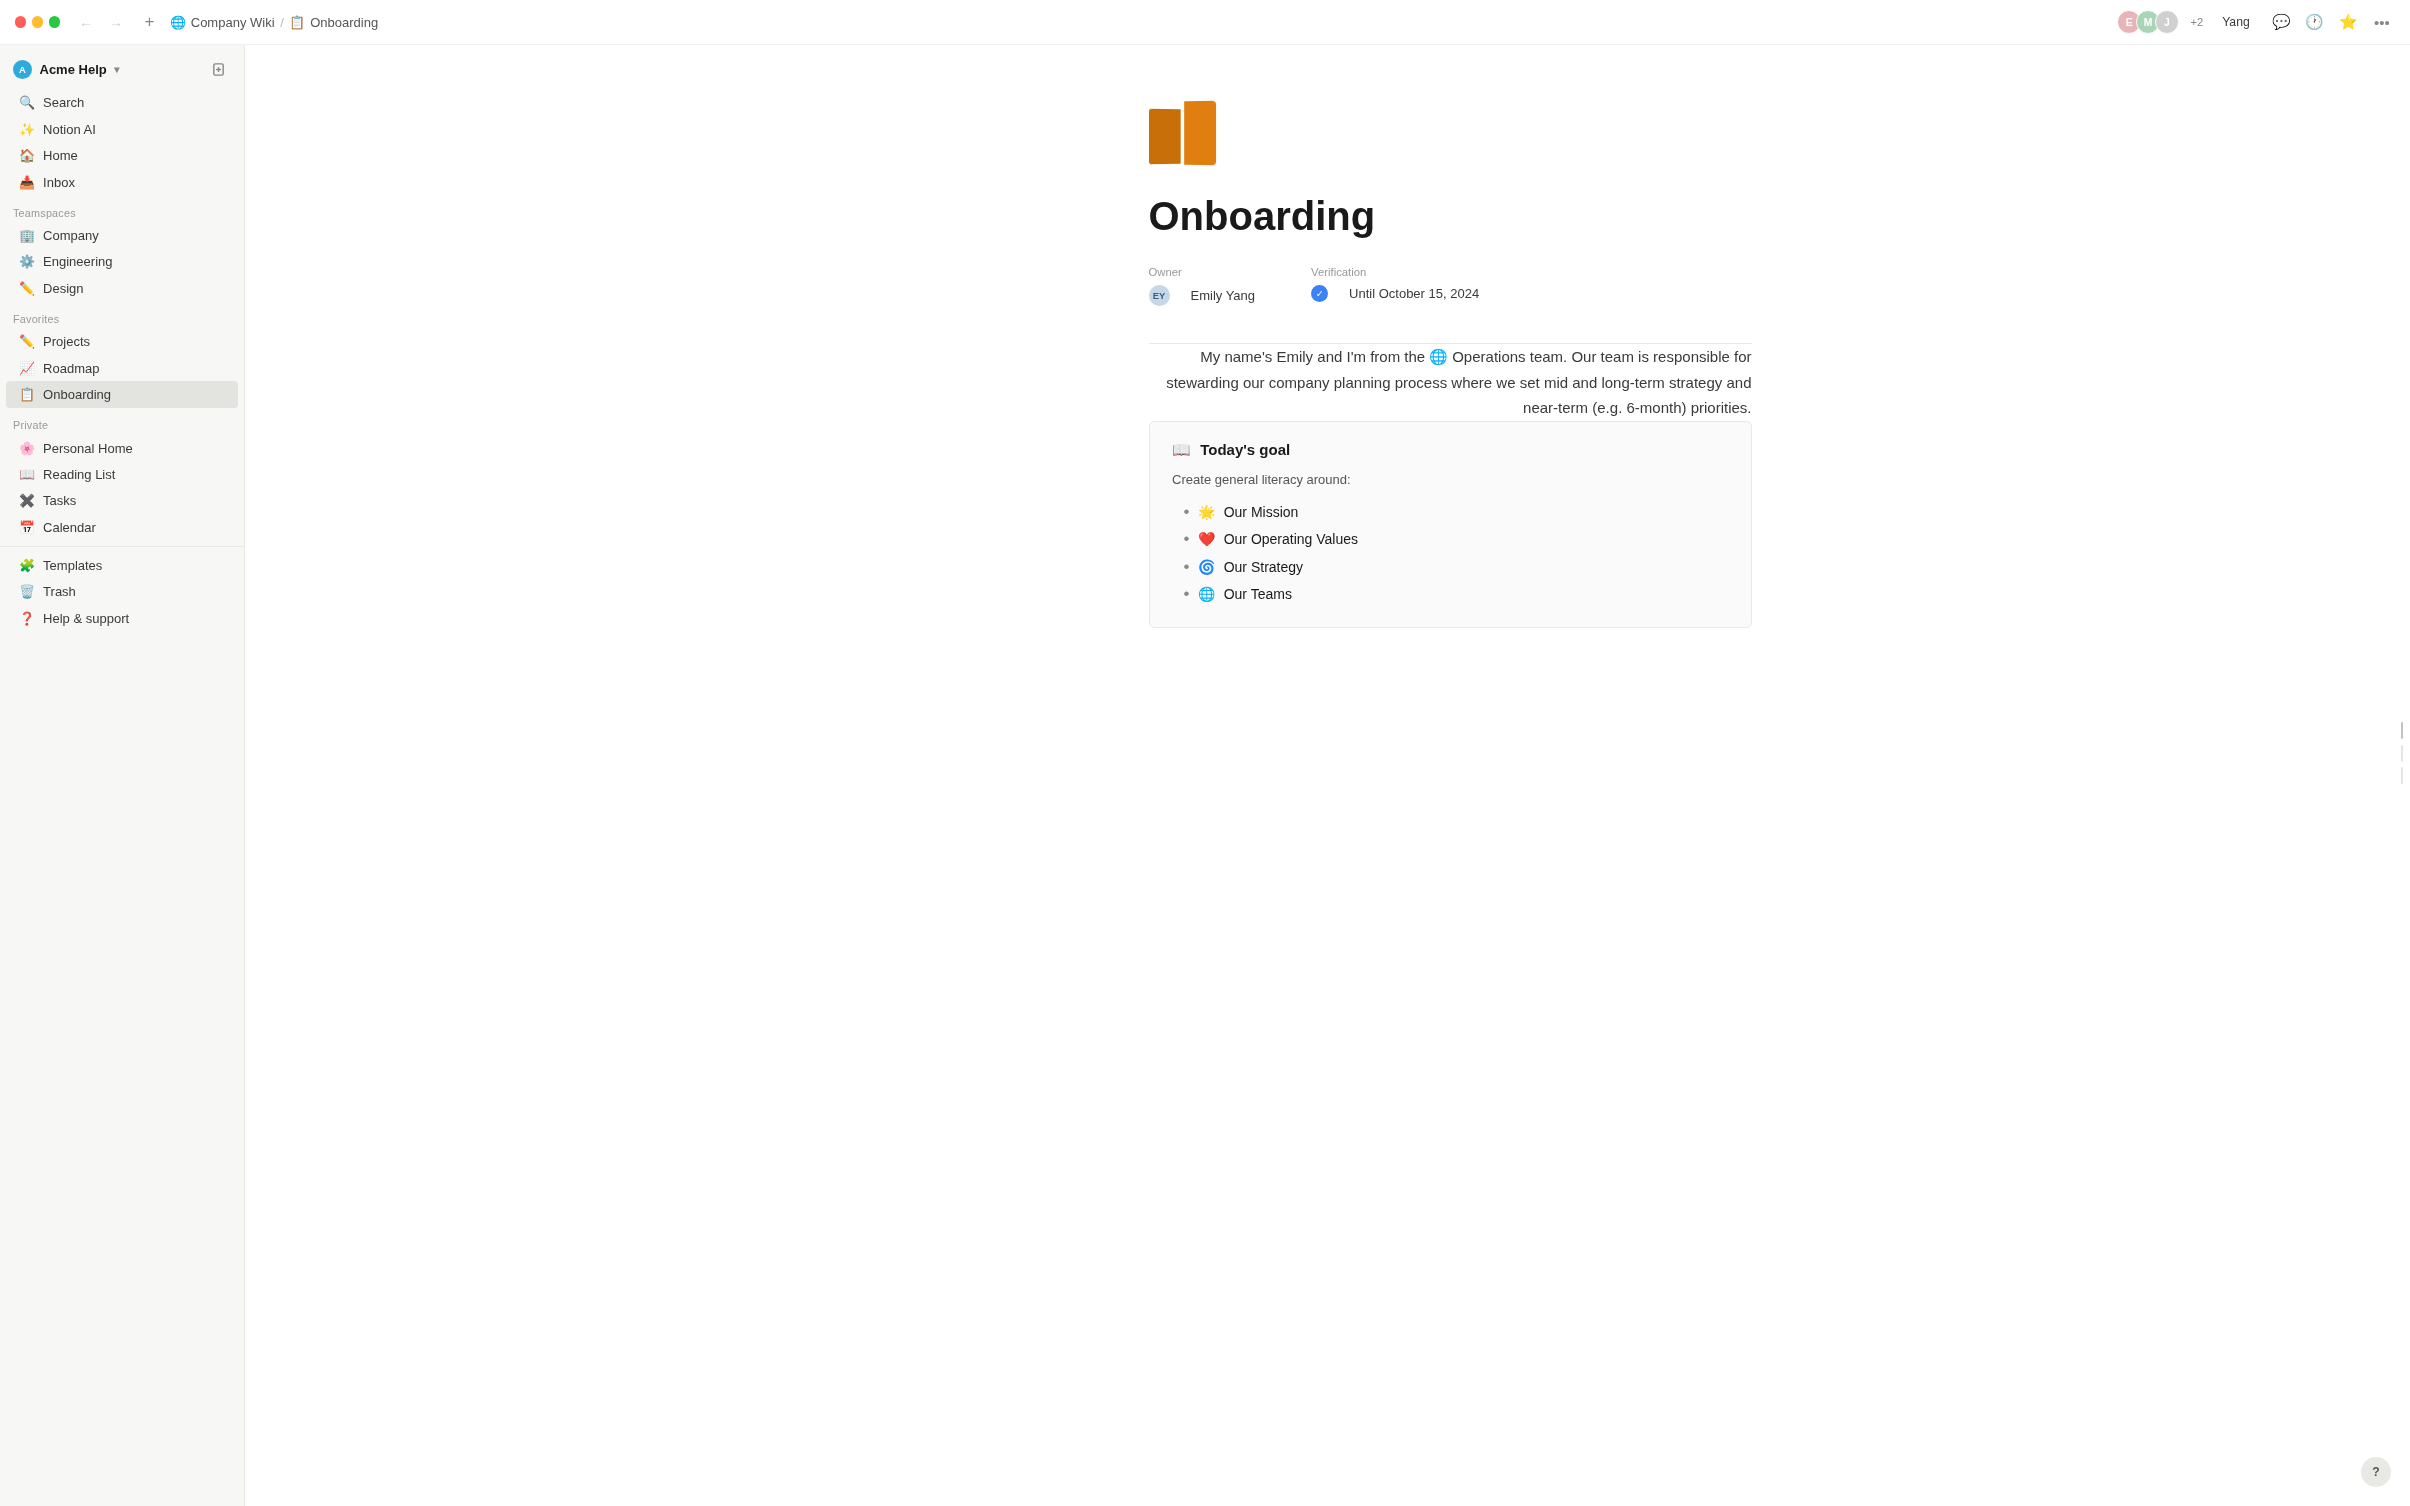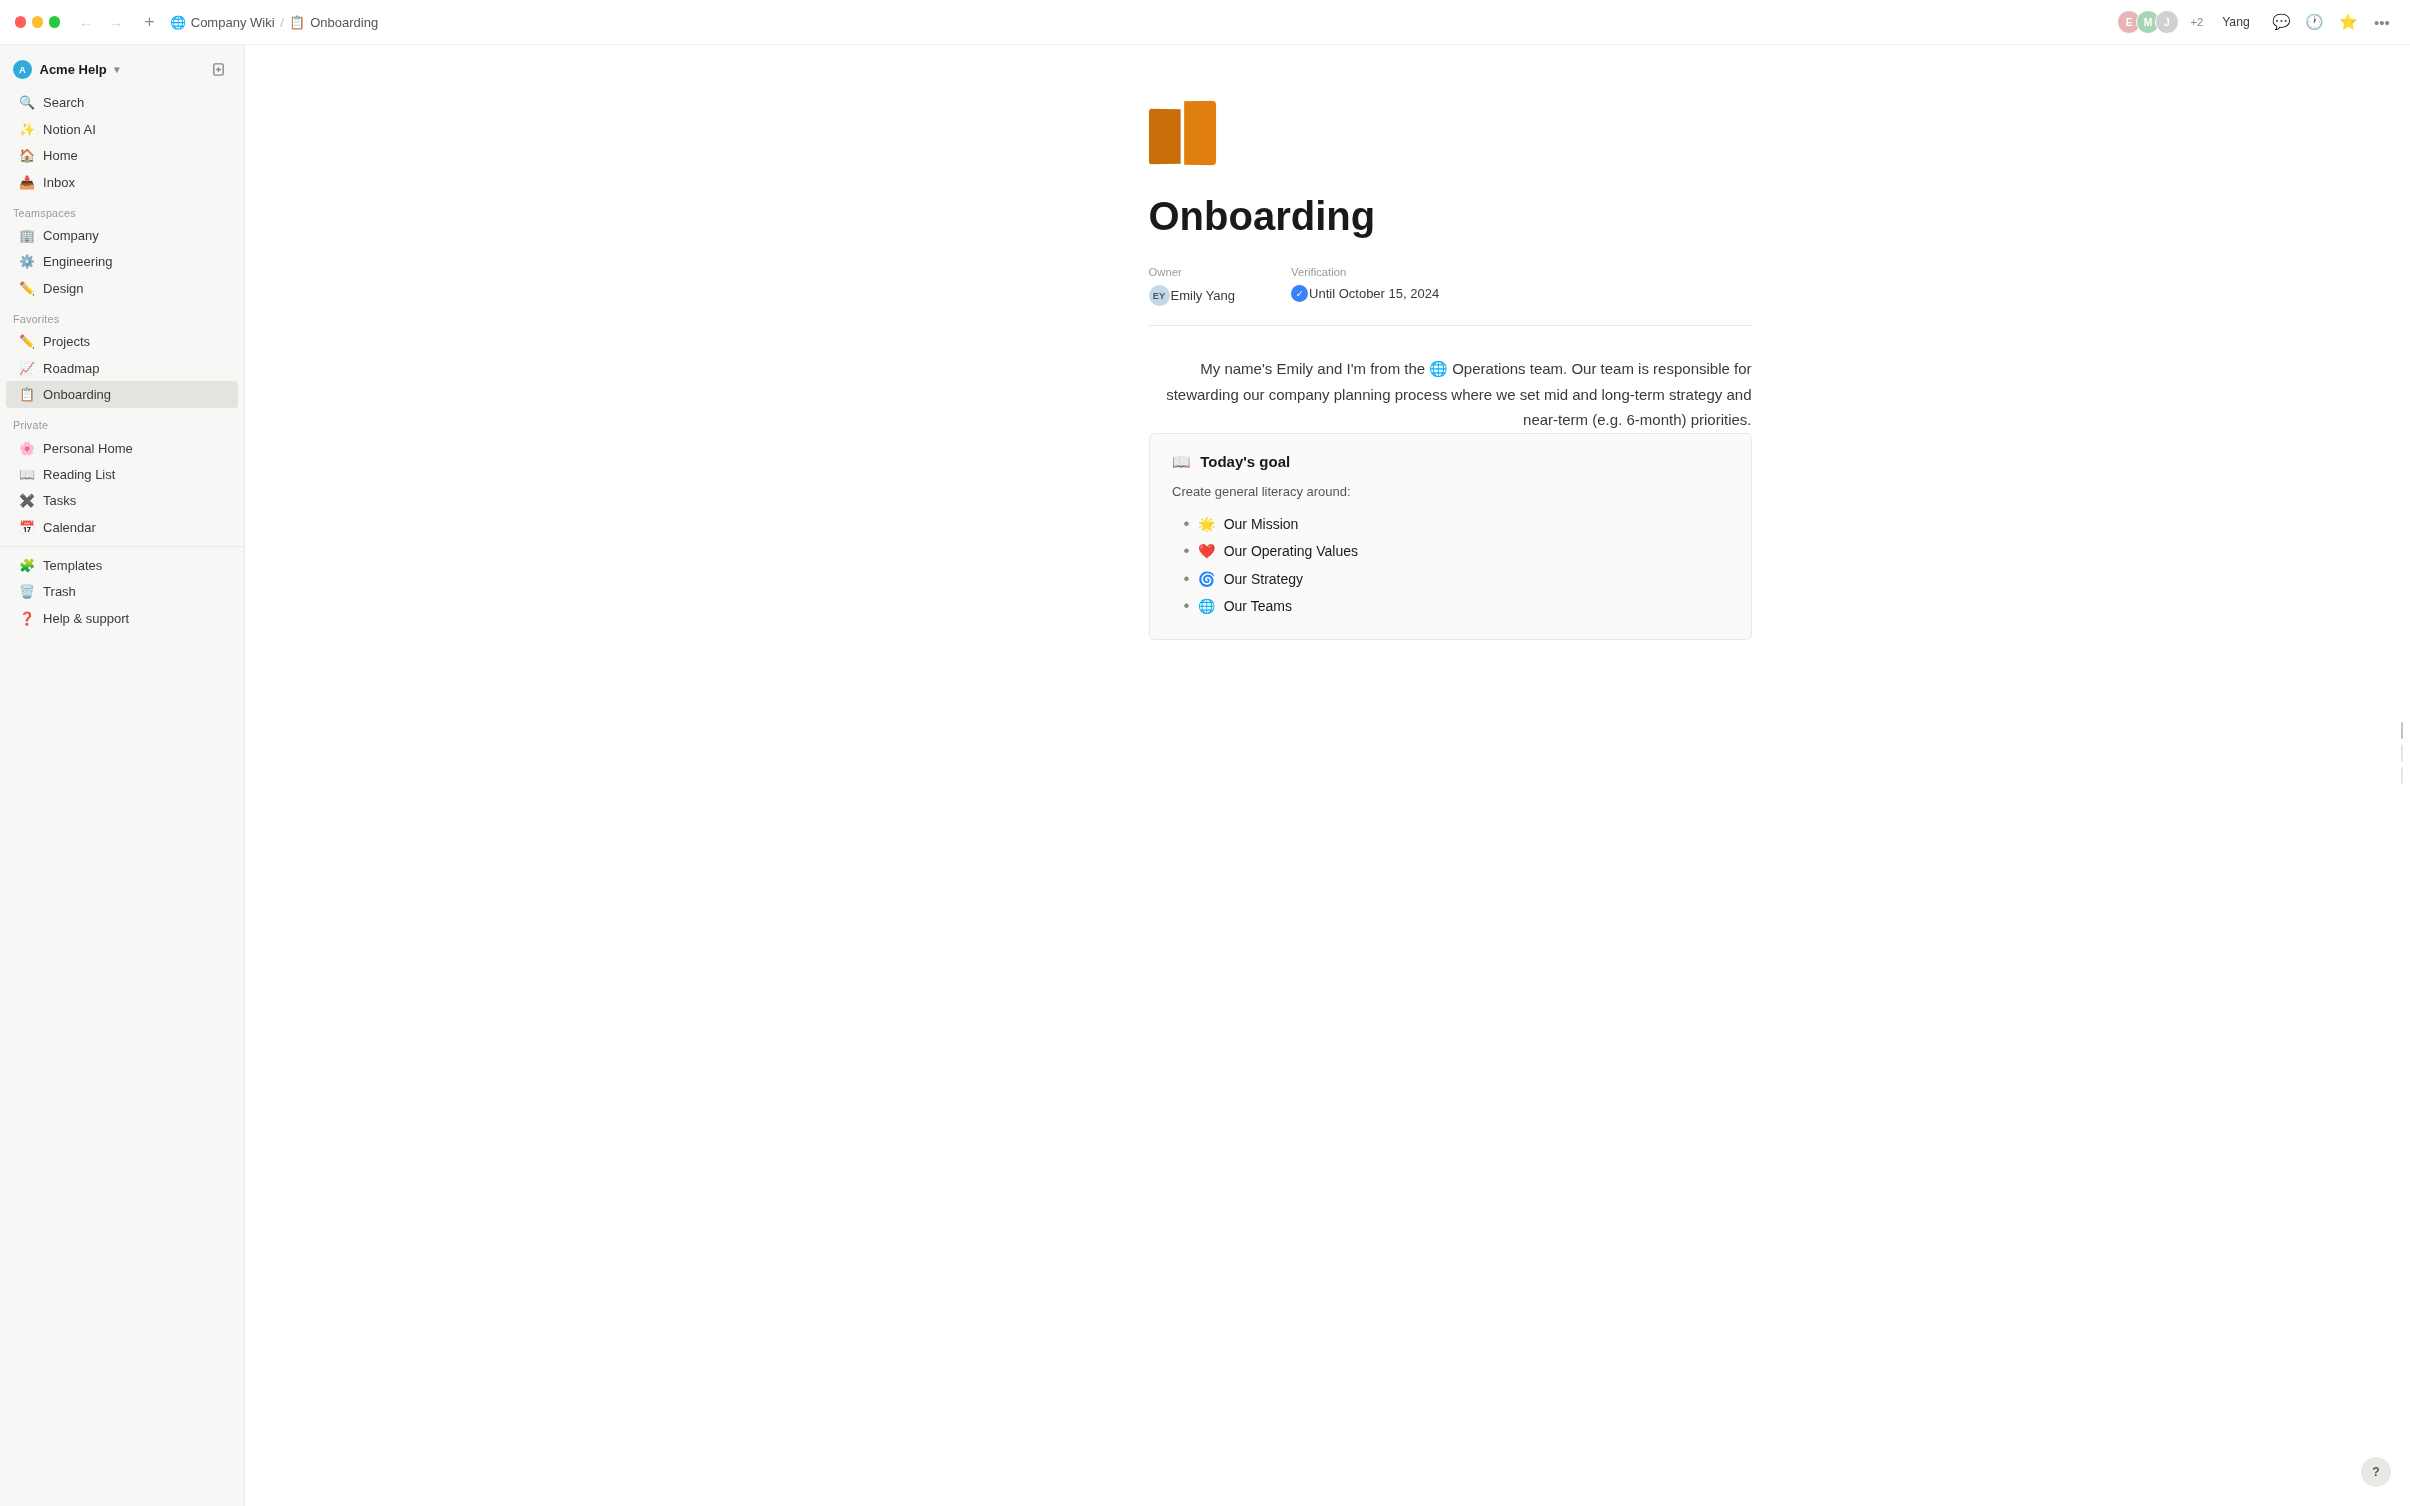--- a/index.html
+++ b/index.html
@@ -283,37 +283,36 @@
       font-size: 40px;
       font-weight: 700;
       color: #1a1a1a;
       margin-bottom: 26px;
       line-height: 1.2;
     }
 
     .page-meta {
       display: flex;
       gap: 56px;
-      margin-bottom: 30px;
-      padding-bottom: 19px;
+      padding-bottom: 37px;
       border-bottom: 0.9px solid #e8e8e5;
     }
 
     .meta-field label {
       display: block;
       font-size: 11.3px;
       color: #999;
       margin-bottom: 7.5px;
       font-weight: 500;
     }
 
     .meta-value {
       display: flex;
       align-items: center;
-      gap: 1px;
+      gap: 21px;
       font-size: 13px;
       color: #3a3a3a;
     }
 
     .owner-avatar {
       width: 21px;
       height: 21px;
       border-radius: 50%;
       background: #c5d8e8;
       display: flex;

